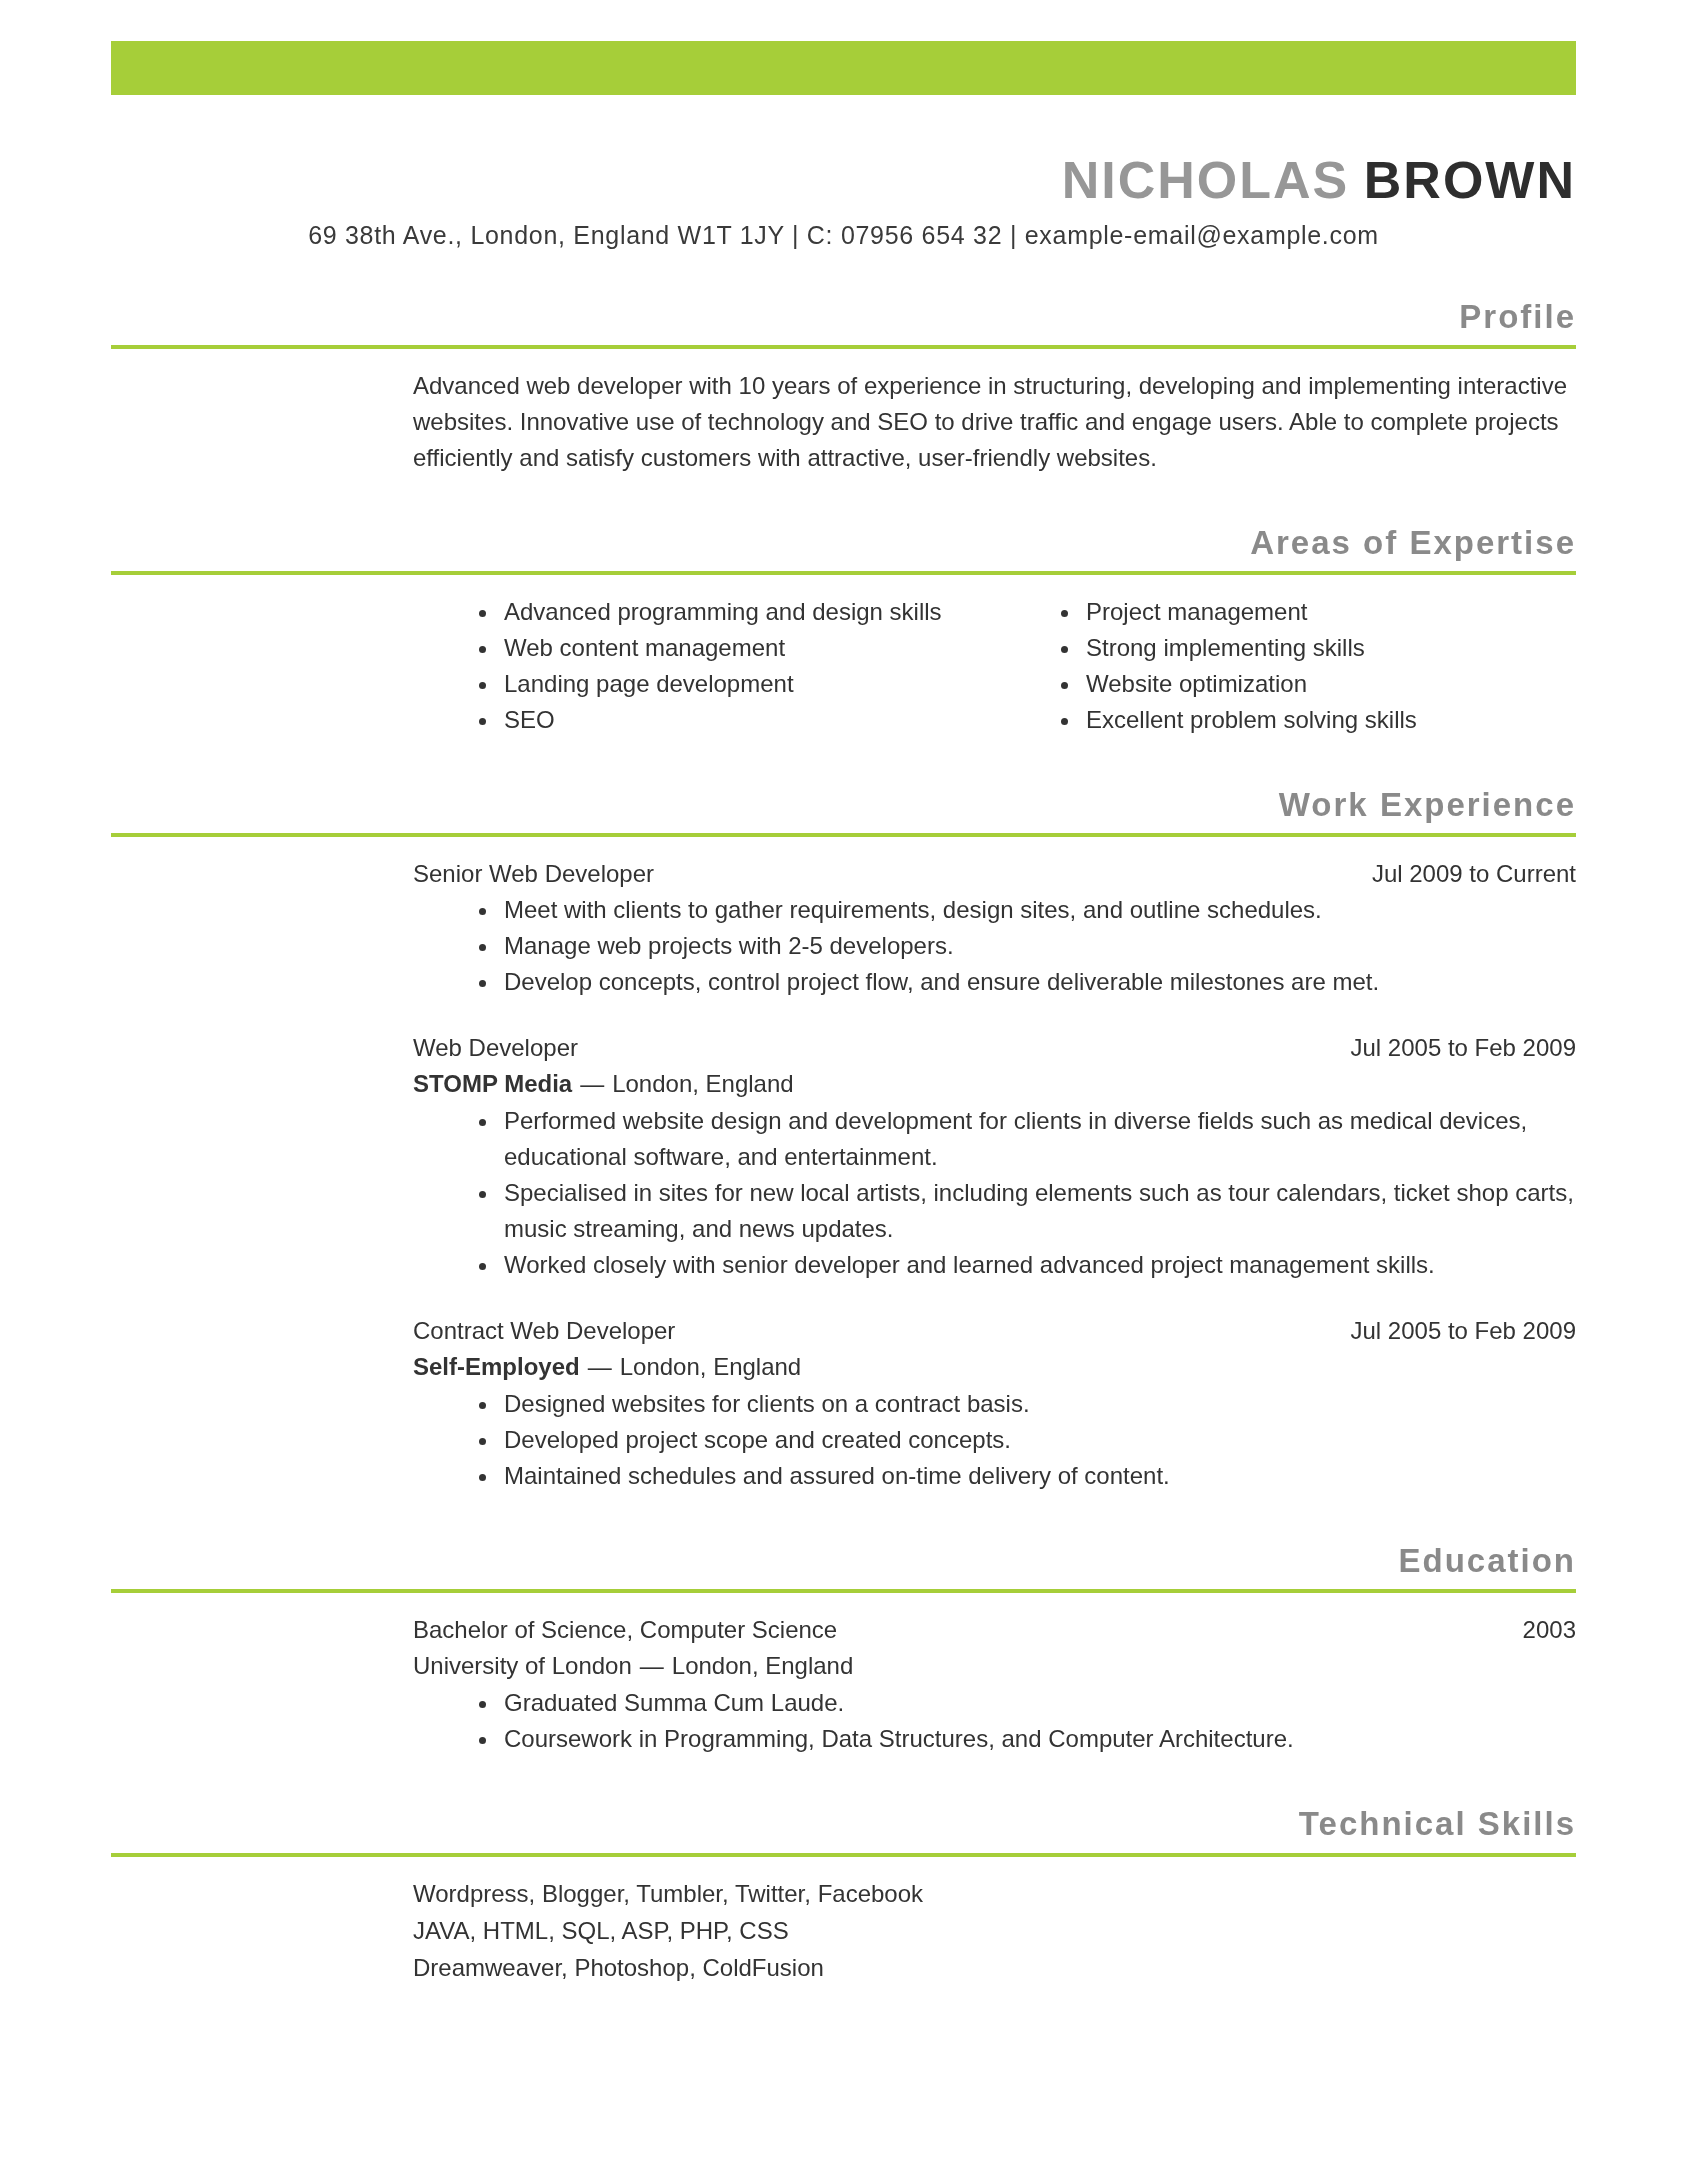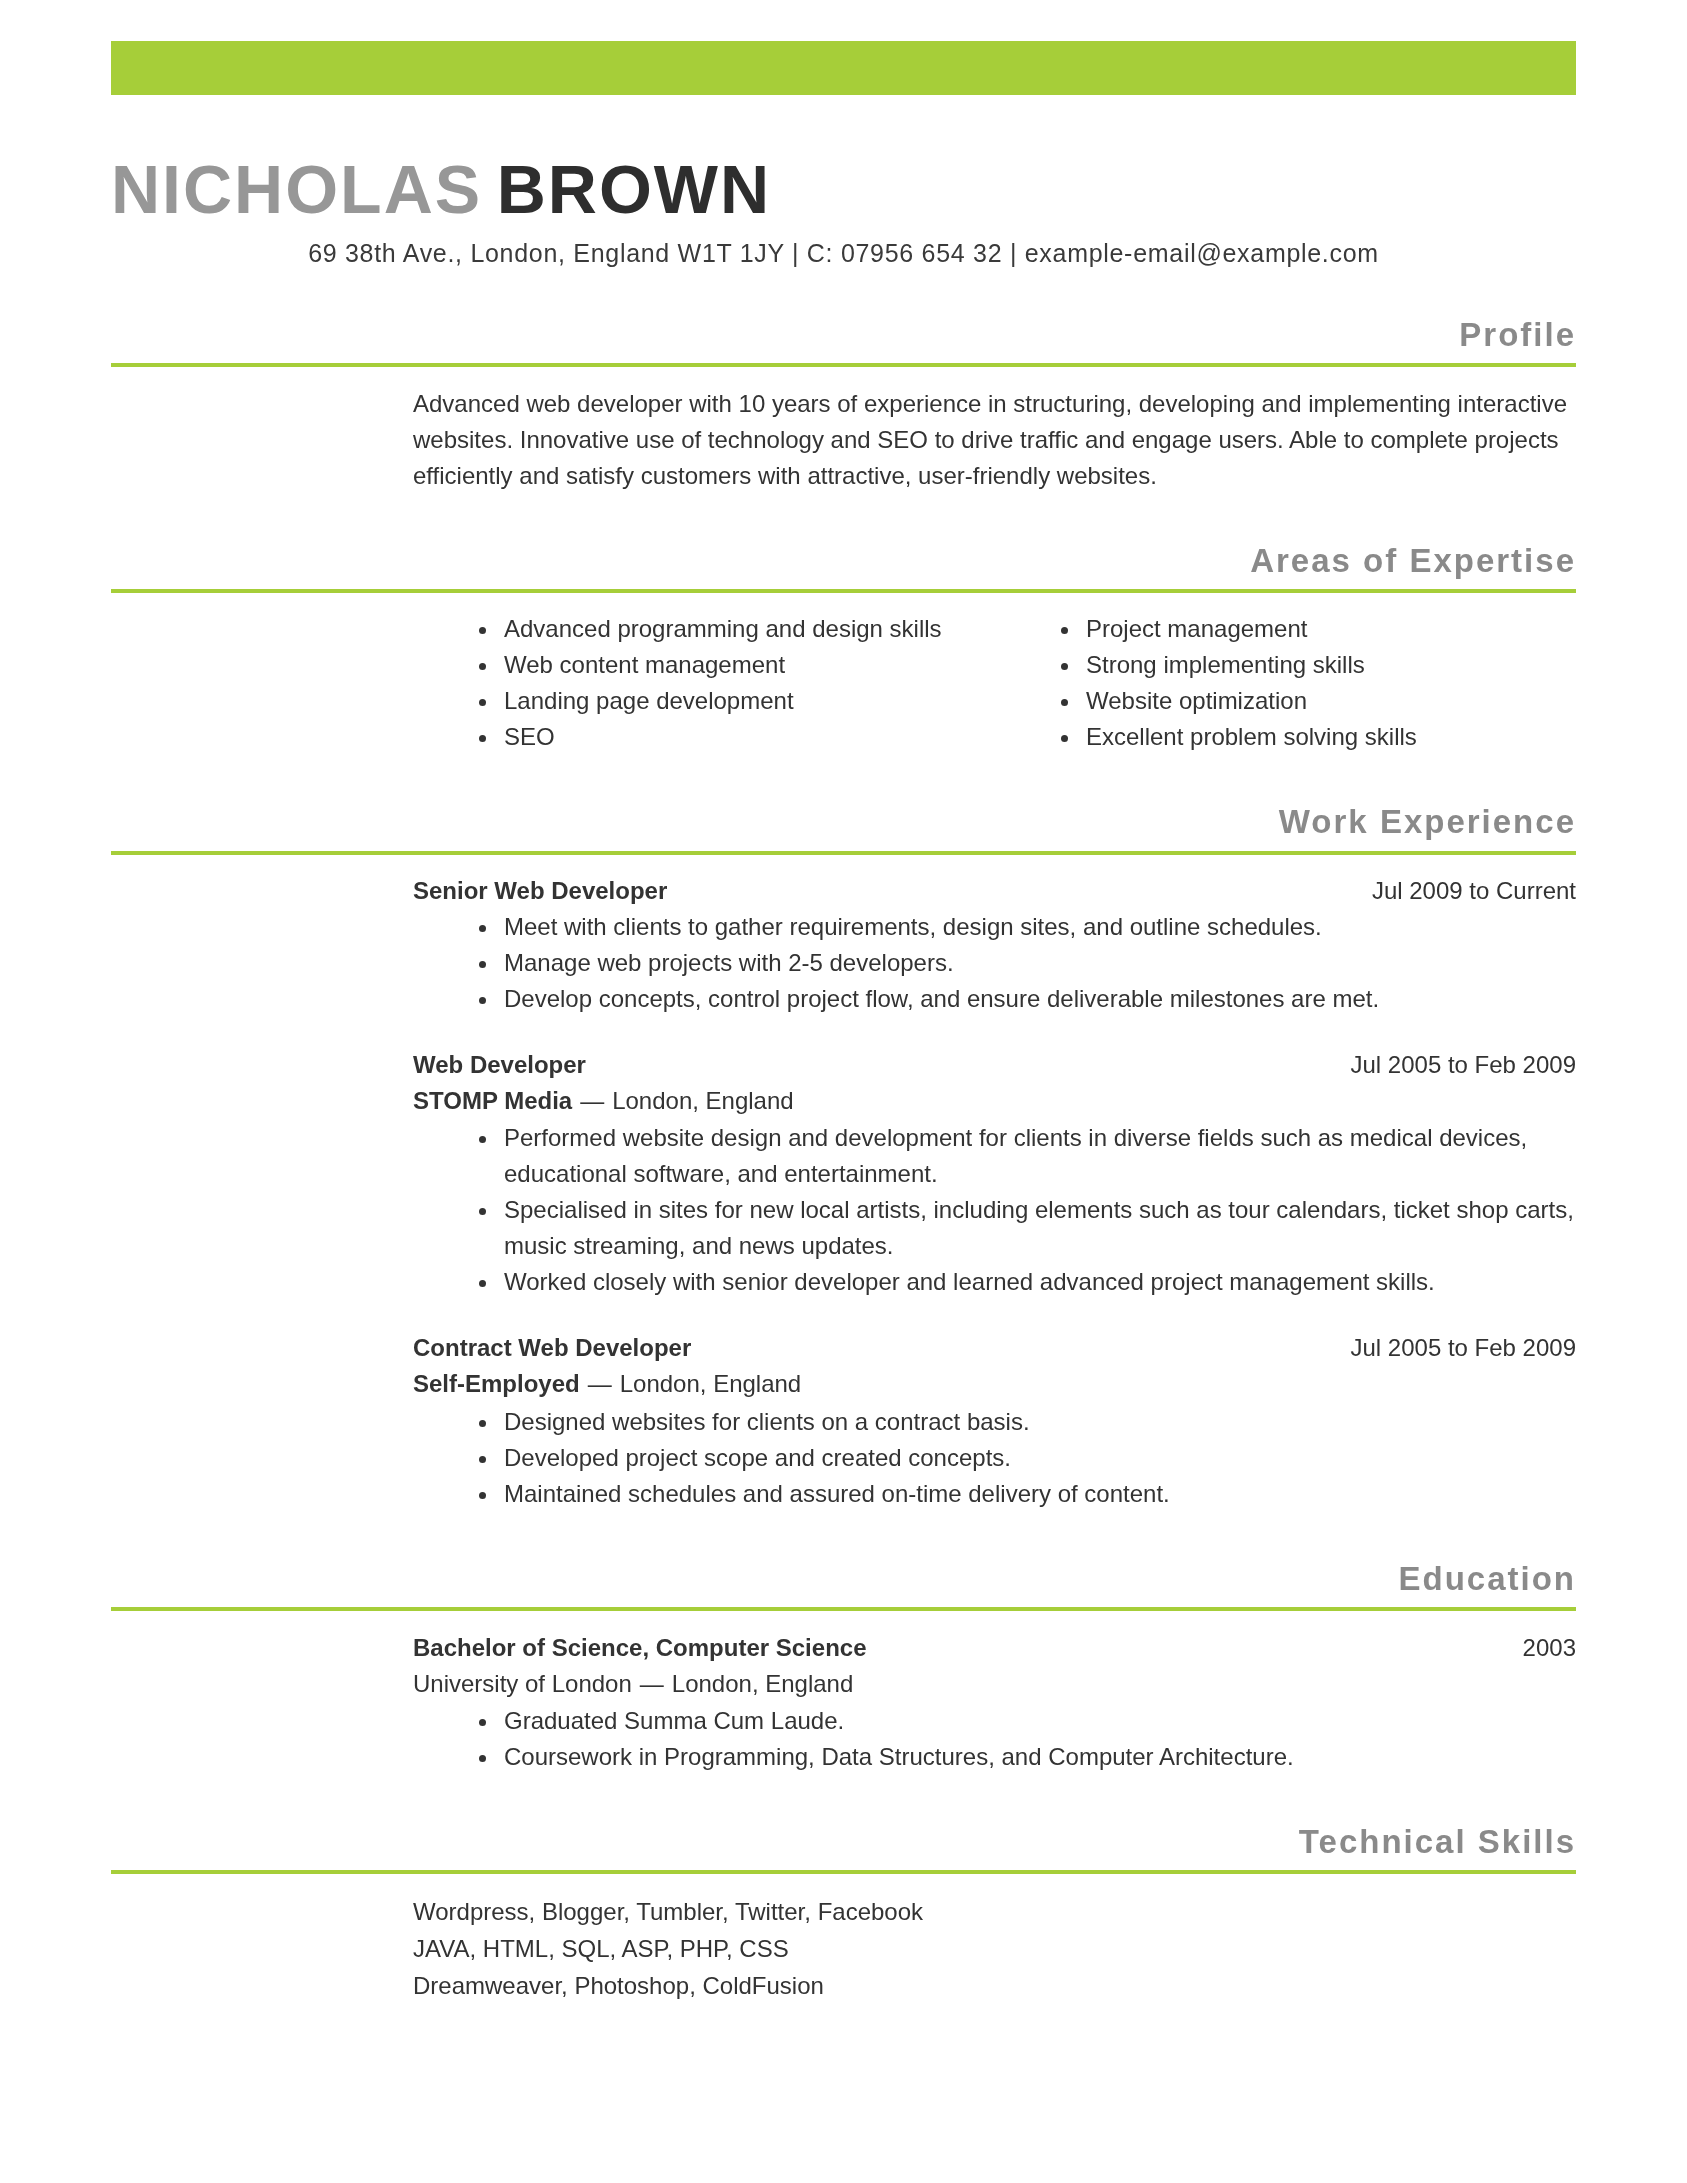--- a/index.html
+++ b/index.html
@@ -20,22 +20,22 @@
     background: #ffffff;
     padding: 41px 111px 0 111px;
     overflow: hidden;
   }
   .top-bar {
     height: 54px;
     background: var(--accent-green);
   }
   .name {
     margin: 57px 0 0 0;
-    text-align: left;
-    font-size: 68px;
+    text-align: right;
+    font-size: 52px;
     font-weight: 700;
     letter-spacing: 2px;
     line-height: 1.1;
   }
   .name .first { color: var(--name-gray); }
   .name .last  { color: #2e2e2e; margin-left: 14.6px; }
   .contact {
     text-align: center;
     font-size: 25px;
     letter-spacing: 0.7px;
@@ -72,21 +72,21 @@
   .expertise-cols { display: flex; }
   .col-left  { width: 582px; }
   .col-right { flex: 1; }
   .job { margin-bottom: 30px; }
   .job:last-child { margin-bottom: 0; }
   .row-split {
     display: flex;
     justify-content: space-between;
     align-items: baseline;
   }
-  .job-title { font-weight: 700; }
+  .job-title { font-weight: 400; }
   .job-dates { font-weight: 400; }
   .company-line { margin-bottom: 1.3px; }
   .company { font-weight: 700; }
   .sep { margin: 0 8px; font-weight: 400; }
   .skills-line { line-height: 1.55; }
 </style>
 </head>
 <body>
 
 <div class="page">

